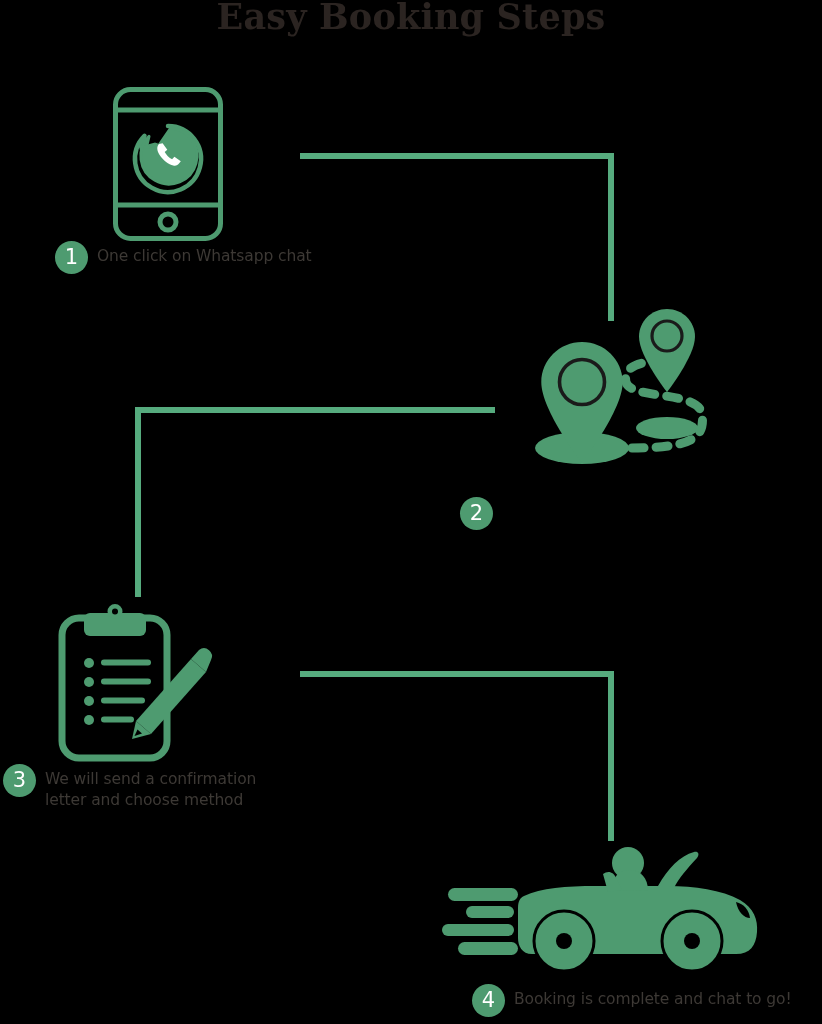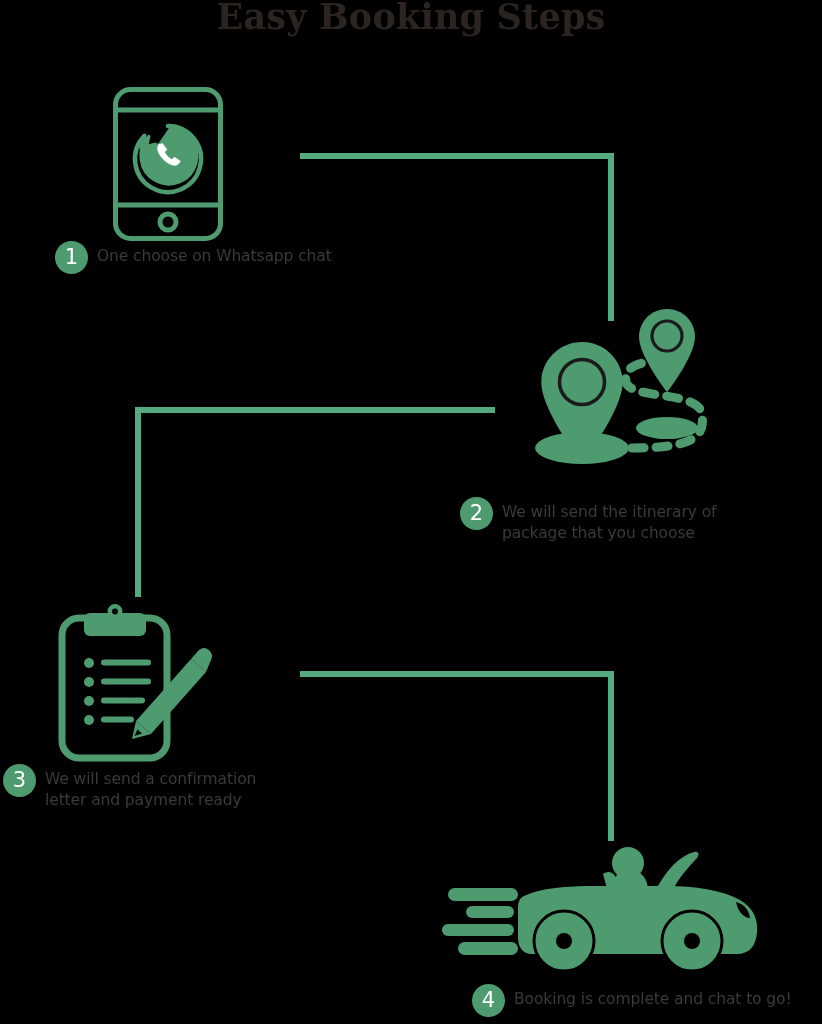--- a/index.html
+++ b/index.html
@@ -196,33 +196,31 @@
       <circle cx="128" cy="95" r="8" fill="#000000"></circle>
 
       <circle cx="256" cy="95" r="30" fill="#4e9b70"></circle>
       <circle cx="256" cy="95" r="30" fill="none" stroke="#000000" stroke-width="3"></circle>
       <circle cx="256" cy="95" r="8" fill="#000000"></circle>
     </svg>
   </div>
 
   <div class="step" style="left:55px; top:241px;">
     <div class="badge">1</div>
-    <div class="step-text">One choose on Whatsapp chat</div>
+    <div class="step-text">One click on Whatsapp chat</div>
   </div>
 
   <div class="step" style="left:460px; top:497px;">
     <div class="badge">2</div>
-    <div class="step-text">We will send the itinerary of
-package that you choose</div>
   </div>
 
   <div class="step" style="left:3px; top:764px;">
     <div class="badge">3</div>
     <div class="step-text">We will send a confirmation
-letter and payment ready</div>
+letter and choose method</div>
   </div>
 
   <div class="step" style="left:472px; top:984px;">
     <div class="badge">4</div>
     <div class="step-text">Booking is complete and chat to go!</div>
   </div>
 
 </div>
 
 </body></html>

